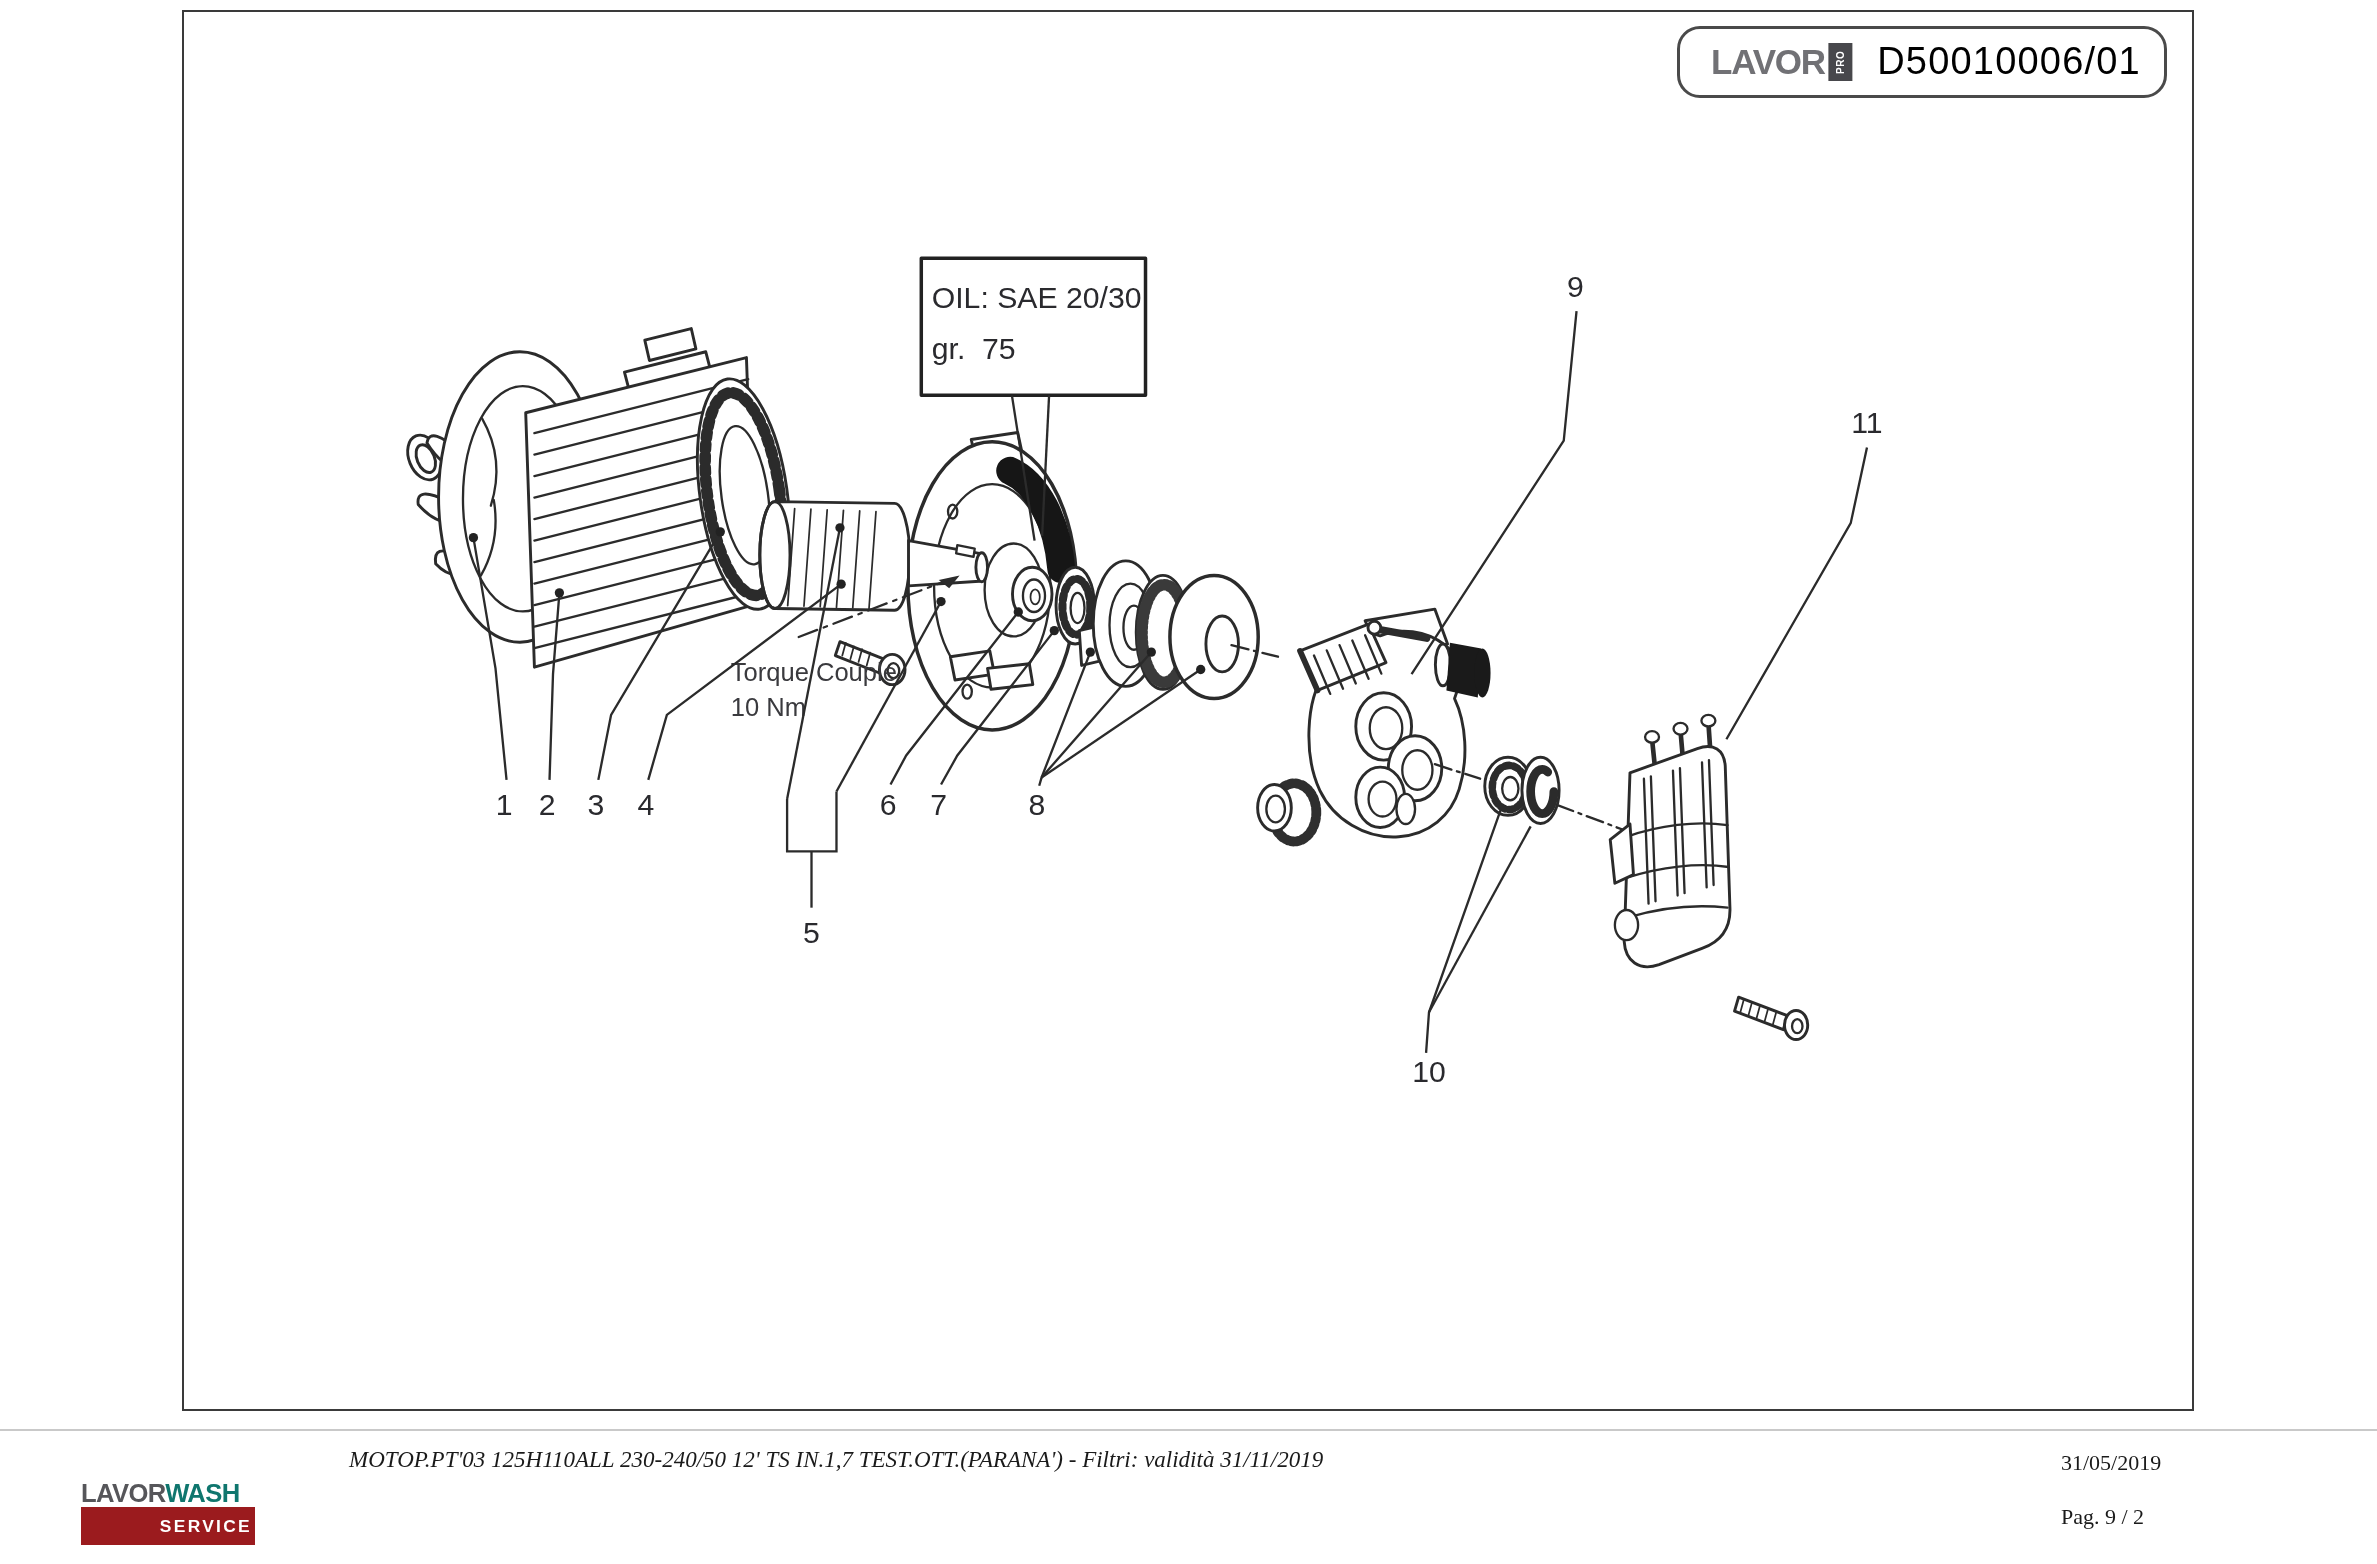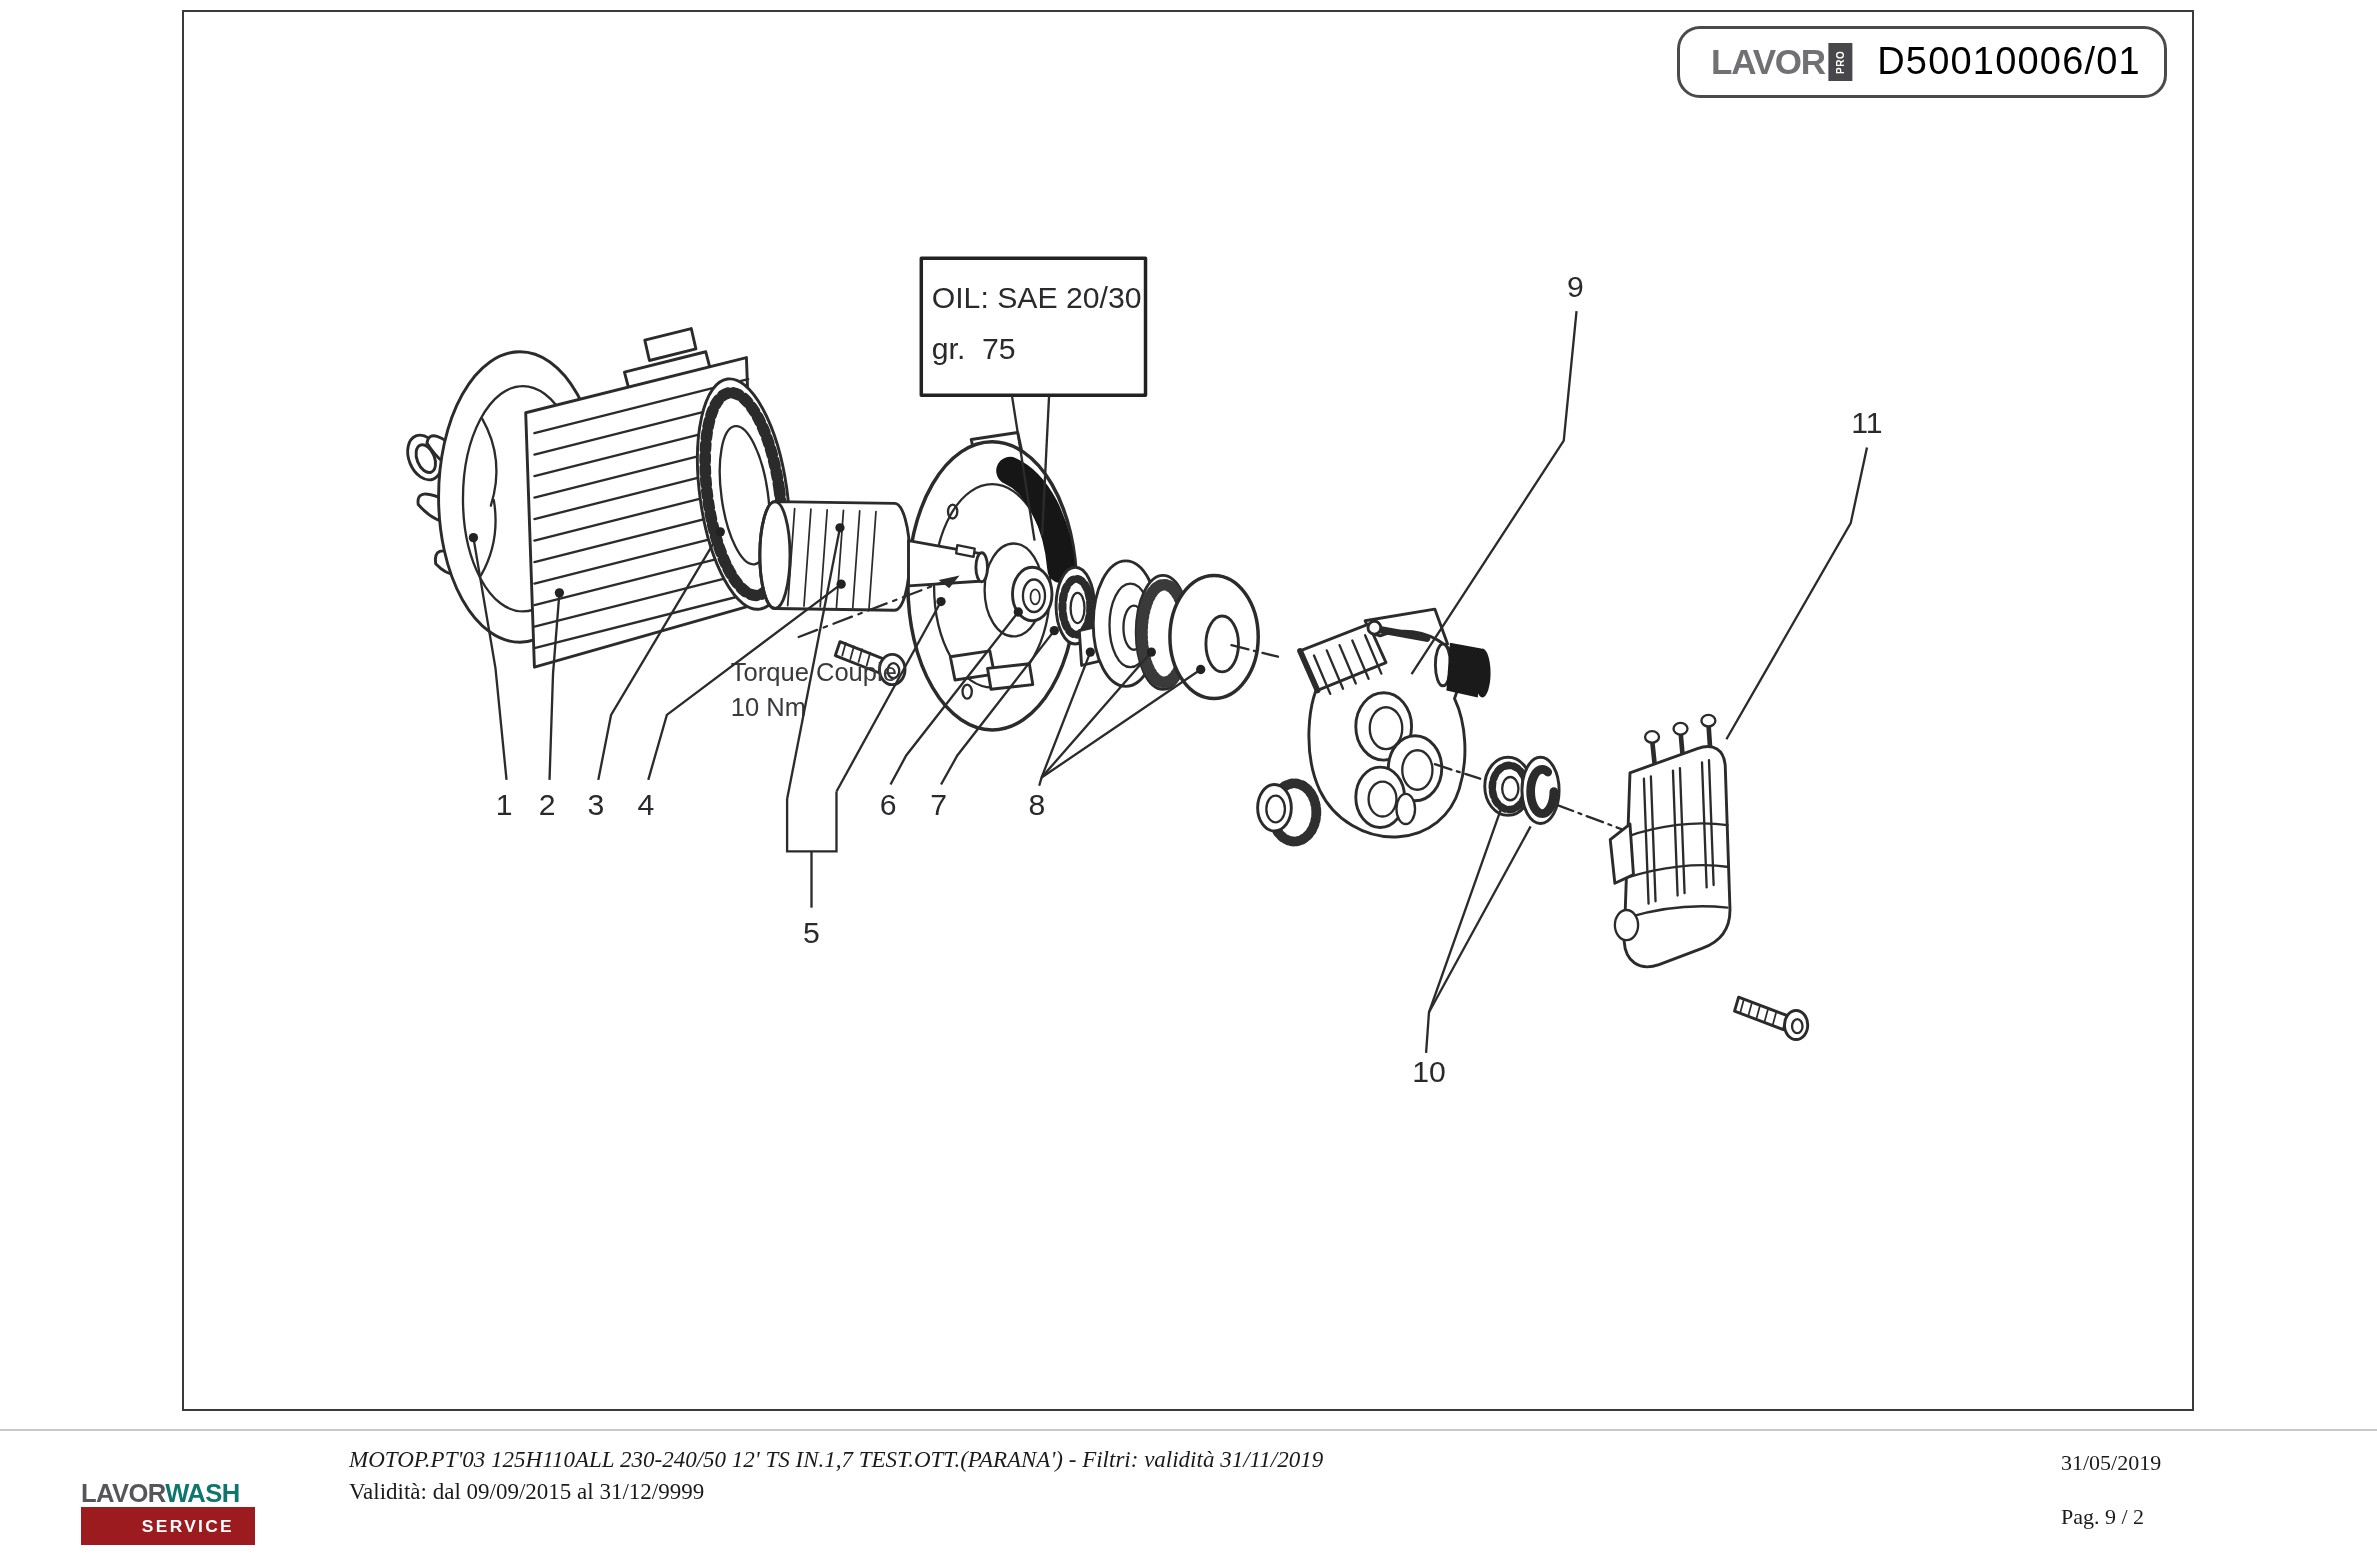--- a/index.html
+++ b/index.html
@@ -28,21 +28,21 @@
   .leader{fill:none;stroke:#2b2b2b;stroke-width:4;}
   .dot{fill:#222;stroke:none;}
   
   .separator{position:absolute;left:0;top:1429px;width:2377px;height:1.7px;background:#c9c9c9;}
   .brand-logo{position:absolute;left:81px;top:1480px;width:174px;}
   .brand-top{height:27px;background:#fff;font-size:25.6px;font-weight:bold;line-height:27px;
              letter-spacing:-0.6px;white-space:nowrap;}
   .brand-top .b1{color:#56565a;}
   .brand-top .b2{color:#0f766e;margin-top:28px;}
   .brand-bottom{height:38px;background:#9b1b1e;color:#fff;display:flex;align-items:center;
-                justify-content:flex-end;padding-right:21px;font-size:17.4px;font-weight:bold;
+                justify-content:flex-end;padding-right:3px;font-size:17.4px;font-weight:bold;
                 letter-spacing:2.3px;}
   .footer-text{position:absolute;left:349px;top:1448px;color:#1a1a1a;
                font-family:"Liberation Serif",serif;}
   .f-line1{font-style:italic;font-size:23px;line-height:23px;}
   .f-line2{font-weight:bold;font-size:33px;line-height:33px;margin-top:10.5px;}
   .f-line3{font-size:23px;line-height:23px;margin-top:9.3px;}
   .footer-right{position:absolute;left:2061px;top:1450px;color:#1a1a1a;
                 font-family:"Liberation Serif",serif;font-size:22px;}
   .fr-date{display:block;text-align:right;}
   .fr-page{display:block;margin-top:28px;}
@@ -258,21 +258,20 @@
     <div class="brand-top">
       <span class="b1">LAVOR</span><span class="b2">WASH</span>
     </div>
     <div class="brand-bottom">
       <span>SERVICE</span>
     </div>
   </div>
 
   <div class="footer-text">
     <div class="f-line1">MOTOP.PT'03 125H110ALL 230-240/50 12' TS IN.1,7 TEST.OTT.(PARANA') - Filtri: validità 31/11/2019</div>
-    <div class="f-line3">Validità: dal 09/09/2015 al 31/12/9999</div>
   </div>
 
   <div class="footer-right">
     <span class="fr-date">31/05/2019</span>
     <span class="fr-page">Pag. 9 / 2</span>
   </div>
 
 </div>
 
 

